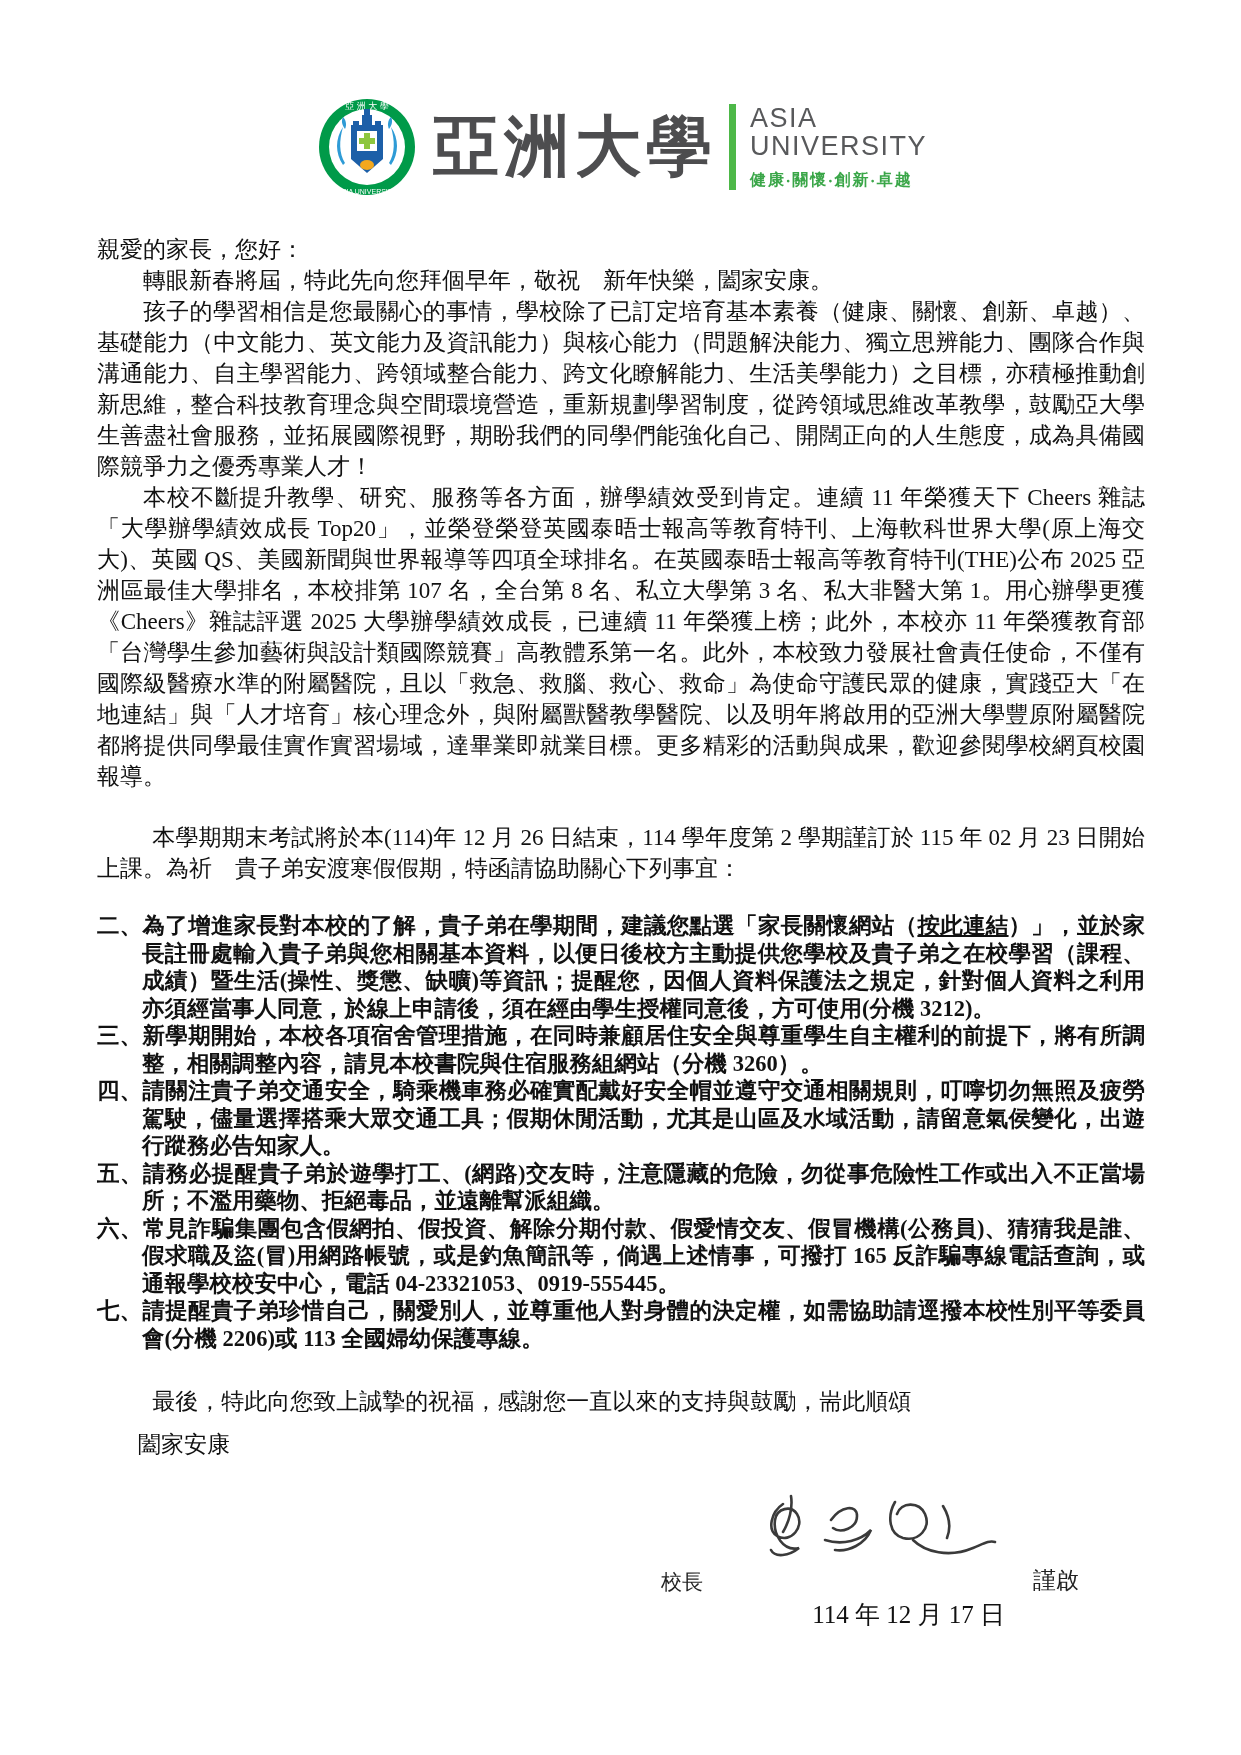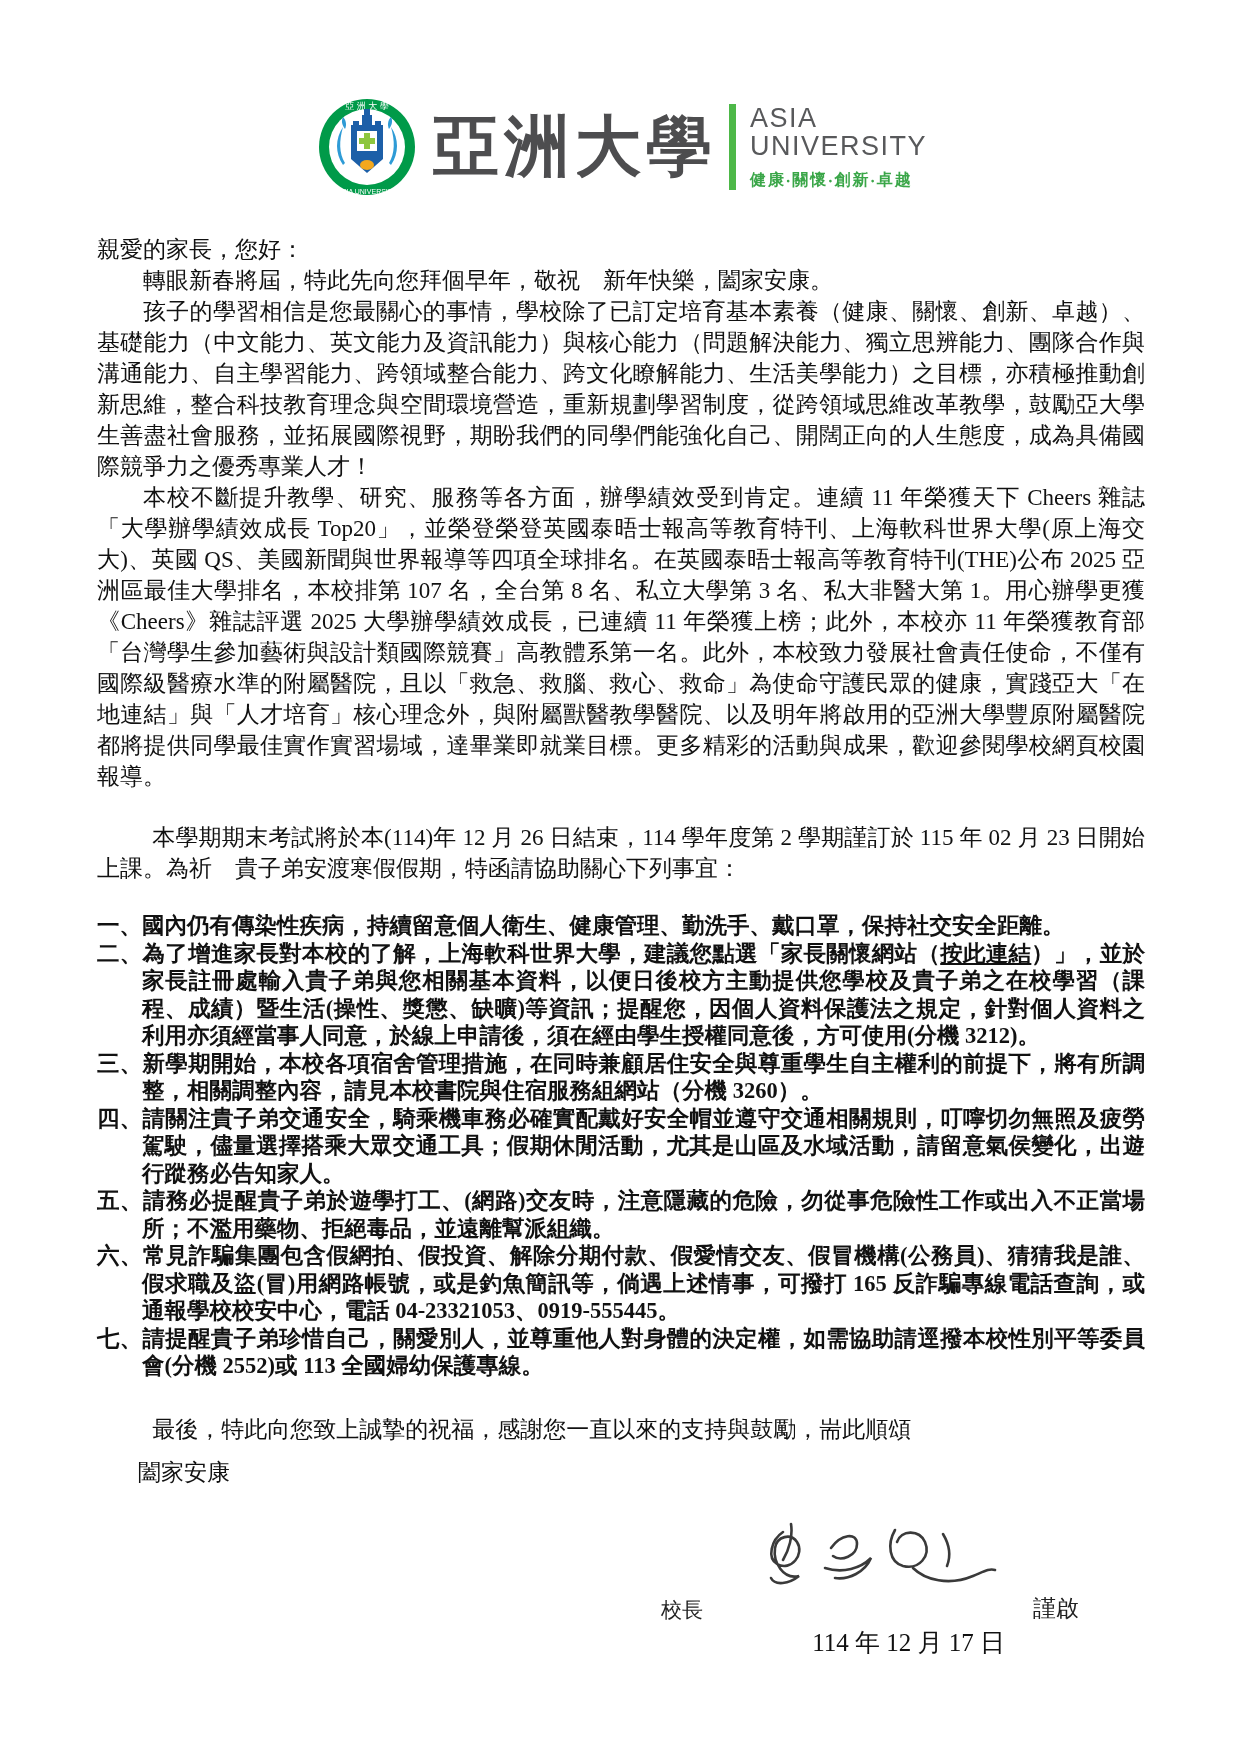--- a/index.html
+++ b/index.html
@@ -94,27 +94,26 @@
 
   <div class="body-text">
     <p class="p">親愛的家長，您好：</p>
     <p class="p indent2">轉眼新春將屆，特此先向您拜個早年，敬祝　新年快樂，闔家安康。</p>
     <p class="p indent2">孩子的學習相信是您最關心的事情，學校除了已訂定培育基本素養（健康、關懷、創新、卓越）、基礎能力（中文能力、英文能力及資訊能力）與核心能力（問題解決能力、獨立思辨能力、團隊合作與溝通能力、自主學習能力、跨領域整合能力、跨文化瞭解能力、生活美學能力）之目標，亦積極推動創新思維，整合科技教育理念與空間環境營造，重新規劃學習制度，從跨領域思維改革教學，鼓勵亞大學生善盡社會服務，並拓展國際視野，期盼我們的同學們能強化自己、開闊正向的人生態度，成為具備國際競爭力之優秀專業人才！</p>
     <p class="p indent2">本校不斷提升教學、研究、服務等各方面，辦學績效受到肯定。連續 11 年榮獲天下 Cheers 雜誌「大學辦學績效成長 Top20」，並榮登榮登英國泰晤士報高等教育特刊、上海軟科世界大學(原上海交大)、英國 QS、美國新聞與世界報導等四項全球排名。在英國泰晤士報高等教育特刊(THE)公布 2025 亞洲區最佳大學排名，本校排第 107 名，全台第 8 名、私立大學第 3 名、私大非醫大第 1。用心辦學更獲《Cheers》雜誌評選 2025 大學辦學績效成長，已連續 11 年榮獲上榜；此外，本校亦 11 年榮獲教育部「台灣學生參加藝術與設計類國際競賽」高教體系第一名。此外，本校致力發展社會責任使命，不僅有國際級醫療水準的附屬醫院，且以「救急、救腦、救心、救命」為使命守護民眾的健康，實踐亞大「在地連結」與「人才培育」核心理念外，與附屬獸醫教學醫院、以及明年將啟用的亞洲大學豐原附屬醫院都將提供同學最佳實作實習場域，達畢業即就業目標。更多精彩的活動與成果，歡迎參閱學校網頁校園報導。</p>
     <p class="p indent24 gap-top">本學期期末考試將於本(114)年 12 月 26 日結束，114 學年度第 2 學期謹訂於 115 年 02 月 23 日開始上課。為祈　貴子弟安渡寒假假期，特函請協助關心下列事宜：</p>
   </div>
 
   <div class="notice-list">
-    <p class="li"><span>一、</span><span>國內仍有傳染性疾病，持續留意個人衛生、健康管理、勤洗手、戴口罩，保持社交安全距離。</span></p>
-    <p class="li"><span>二、</span><span>為了增進家長對本校的了解，上海軟科世界大學，建議您點選「家長關懷網站（</span><a class="inline-link">按此連結</a><span>）」，並於家長註冊處輸入貴子弟與您相關基本資料，以便日後校方主動提供您學校及貴子弟之在校學習（課程、成績）暨生活(操性、獎懲、缺曠)等資訊；提醒您，因個人資料保護法之規定，針對個人資料之利用亦須經當事人同意，於線上申請後，須在經由學生授權同意後，方可使用(分機 3212)。</span></p>
+    <p class="li"><span>二、</span><span>為了增進家長對本校的了解，貴子弟在學期間，建議您點選「家長關懷網站（</span><a class="inline-link">按此連結</a><span>）」，並於家長註冊處輸入貴子弟與您相關基本資料，以便日後校方主動提供您學校及貴子弟之在校學習（課程、成績）暨生活(操性、獎懲、缺曠)等資訊；提醒您，因個人資料保護法之規定，針對個人資料之利用亦須經當事人同意，於線上申請後，須在經由學生授權同意後，方可使用(分機 3212)。</span></p>
     <p class="li"><span>三、</span><span>新學期開始，本校各項宿舍管理措施，在同時兼顧居住安全與尊重學生自主權利的前提下，將有所調整，相關調整內容，請見本校書院與住宿服務組網站（分機 3260）。</span></p>
     <p class="li"><span>四、</span><span>請關注貴子弟交通安全，騎乘機車務必確實配戴好安全帽並遵守交通相關規則，叮嚀切勿無照及疲勞駕駛，儘量選擇搭乘大眾交通工具；假期休閒活動，尤其是山區及水域活動，請留意氣侯變化，出遊行蹤務必告知家人。</span></p>
     <p class="li"><span>五、</span><span>請務必提醒貴子弟於遊學打工、(網路)交友時，注意隱藏的危險，勿從事危險性工作或出入不正當場所；不濫用藥物、拒絕毒品，並遠離幫派組織。</span></p>
     <p class="li"><span>六、</span><span>常見詐騙集團包含假網拍、假投資、解除分期付款、假愛情交友、假冒機構(公務員)、猜猜我是誰、假求職及盜(冒)用網路帳號，或是釣魚簡訊等，倘遇上述情事，可撥打 165 反詐騙專線電話查詢，或通報學校校安中心，電話 04-23321053、0919-555445。</span></p>
-    <p class="li"><span>七、</span><span>請提醒貴子弟珍惜自己，關愛別人，並尊重他人對身體的決定權，如需協助請逕撥本校性別平等委員會(分機 2552)或 113 全國婦幼保護專線。</span></p>
+    <p class="li"><span>七、</span><span>請提醒貴子弟珍惜自己，關愛別人，並尊重他人對身體的決定權，如需協助請逕撥本校性別平等委員會(分機 2206)或 113 全國婦幼保護專線。</span></p>
   </div>
 
   <div class="body-text">
     <p class="p indent24 closing">最後，特此向您致上誠摯的祝福，感謝您一直以來的支持與鼓勵，耑此順頌</p>
     <p class="p salute">闔家安康</p>
   </div>
 
   <div class="sig-row">
     <span class="signer-title">校長</span>
     <svg class="sig-svg" width="250" height="110" viewBox="0 0 250 110">

